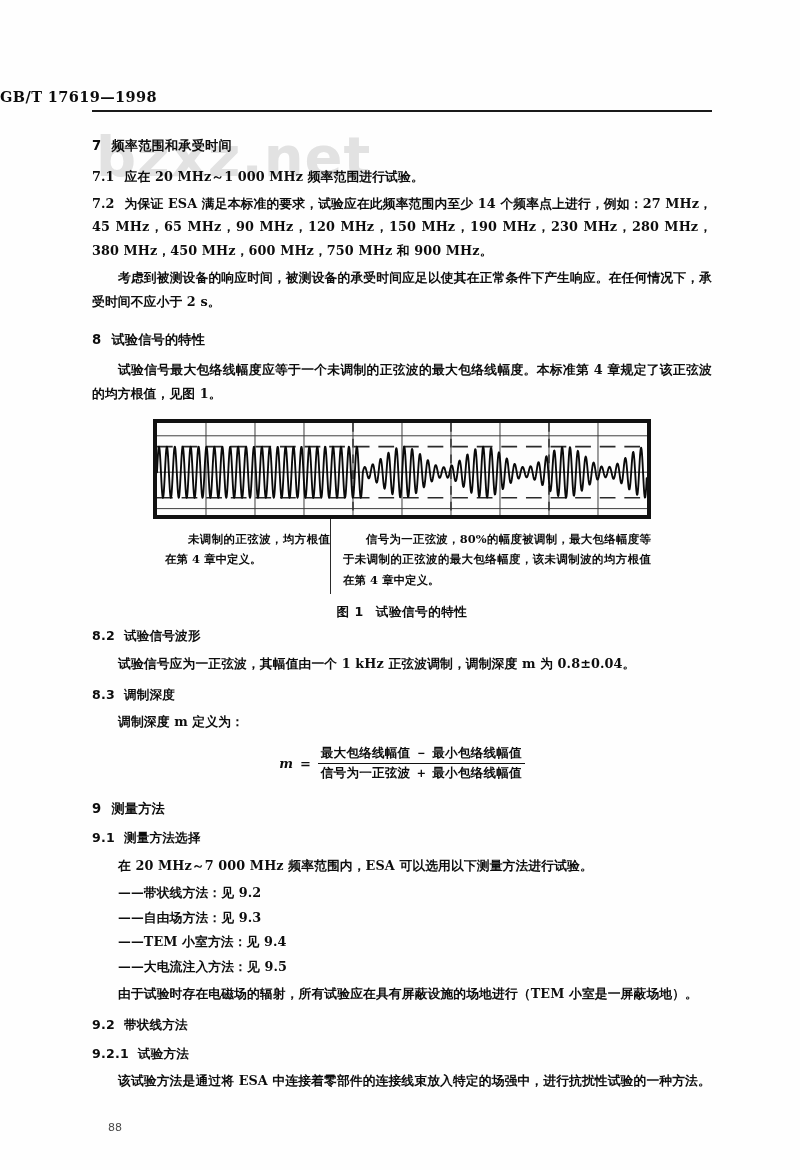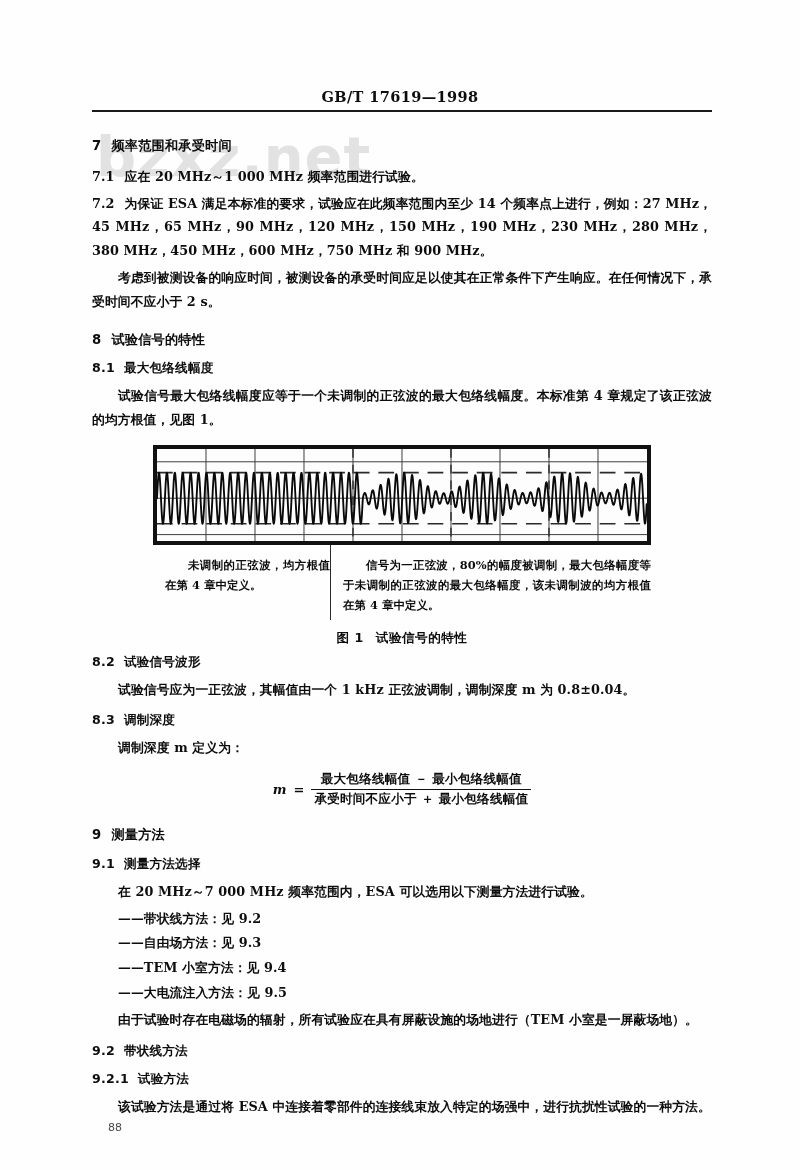--- a/index.html
+++ b/index.html
@@ -38,21 +38,21 @@
     white-space: nowrap;
     z-index: 0;
   }
 
   
   .header {
     position: absolute;
     left: 0;
     top: 88px;
     width: 800px;
-    text-align: center;
+    text-align: left;
     z-index: 2;
   }
   .header-title {
     font-family: "DejaVu Serif", "Liberation Serif", serif;
     font-weight: bold;
     font-size: 14.5px;
     letter-spacing: 0.4px;
   }
   .header-rule {
     position: absolute;
@@ -138,21 +138,20 @@
     font-weight: bold;
     margin-right: 7px;
   }
   .formula-eq {
     font-size: 13px;
     font-weight: bold;
     margin-right: 7px;
   }
   .frac {
     display: inline-block;
-    text-align: center;
     vertical-align: middle;
   }
   .frac .num-line,
   .frac .den-line {
     font-weight: bold;
     font-size: 12.6px;
     padding: 1px 3px;
     white-space: nowrap;
     letter-spacing: 0.2px;
   }
@@ -254,23 +253,20 @@
     <div class="numbered">
       <span class="lead">7.2</span><span>为保证 ESA 满足本标准的要求，试验应在此频率范围内至少 14 个频率点上进行，例如：27 MHz，45 MHz，65 MHz，90 MHz，120 MHz，150 MHz，190 MHz，230 MHz，280 MHz，380 MHz，450 MHz，600 MHz，750 MHz 和 900 MHz。</span>
     </div>
 
     <div class="para indent">考虑到被测设备的响应时间，被测设备的承受时间应足以使其在正常条件下产生响应。在任何情况下，承受时间不应小于 2 s。</div>
 
     <div class="sec-head">
       <span class="num">8</span><span>试验信号的特性</span>
     </div>
 
-    <div class="sub-head">
-      <span class="num">8.1</span><span>最大包络线幅度</span>
-    </div>
 
     <div class="para indent">试验信号最大包络线幅度应等于一个未调制的正弦波的最大包络线幅度。本标准第 4 章规定了该正弦波的均方根值，见图 1。</div>
 
     <div class="figure">
       <div class="scope-box">
         <svg class="scope-inner" viewBox="0 0 498 100" preserveAspectRatio="none">
 
           <g stroke="#3b3b3b" stroke-width="1" fill="none">
             <line x1="49.8" y1="0" x2="49.8" y2="100"></line>
             <line x1="99.6" y1="0" x2="99.6" y2="100"></line>
@@ -326,21 +322,21 @@
     <div class="sub-head">
       <span class="num">8.3</span><span>调制深度</span>
     </div>
     <div class="para indent">调制深度 m 定义为：</div>
 
     <div class="formula-wrap">
       <span class="formula-lhs">m</span>
       <span class="formula-eq">=</span>
       <span class="frac">
         <span class="num-line" style="display:block;">最大包络线幅值 － 最小包络线幅值</span>
-        <span class="den-line" style="display:block;">承受时间不应小于 ＋ 最小包络线幅值</span>
+        <span class="den-line" style="display:block;">信号为一正弦波 ＋ 最小包络线幅值</span>
       </span>
     </div>
 
     <div class="sec-head">
       <span class="num">9</span><span>测量方法</span>
     </div>
 
     <div class="sub-head">
       <span class="num">9.1</span><span>测量方法选择</span>
     </div>

